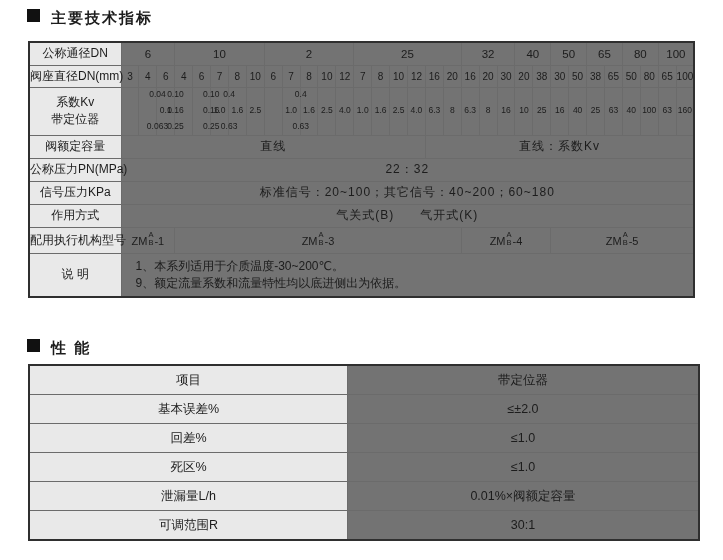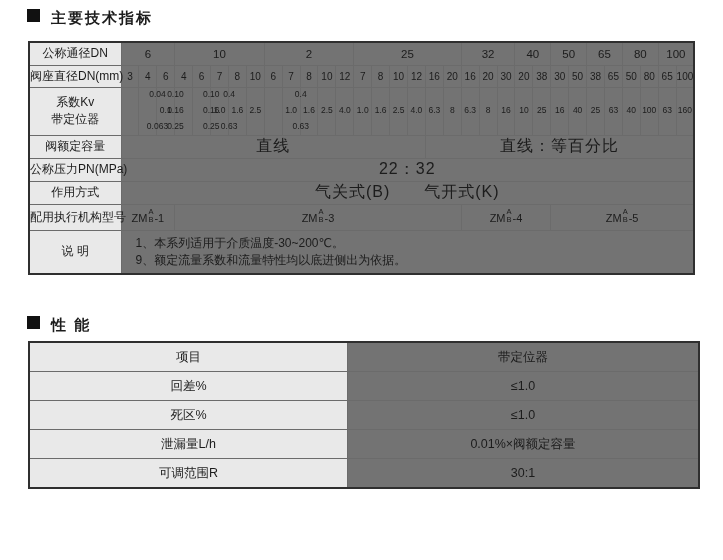--- a/index.html
+++ b/index.html
@@ -25,21 +25,21 @@
   .r1{height:23px;}  .r2{height:22px;margin-left:20px;}  .r3{height:48px;}
   .r4{height:23px;}  .r5{height:23px;}  .r6{height:23px;}
   .r7{height:23px;}  .r8{height:26px;}  .r9{height:44px;}
 
   .dn-cell{font-size:11.5px;}
   .seat-cell{font-size:10px;}
   .kv-stack{display:flex;flex-direction:column;justify-content:center;
             align-items:center;height:46px;font-size:8.5px;line-height:1.15;
             white-space:nowrap;}
   .kv-stack.multi{justify-content:space-between;padding:2px 0;box-sizing:border-box;margin-left:36px;}
-  .flow-cell,.wide-cell{font-size:16px;letter-spacing:1px;}
+  .flow-cell,.wide-cell{font-size:12px;letter-spacing:1px;}
   .zm{display:inline-flex;align-items:flex-end;font-size:11px;letter-spacing:0;}
   .ab{display:inline-flex;flex-direction:column;font-size:7.5px;line-height:1.05;
       font-style:normal;margin:0 1px;}
   .ab i{font-style:normal;}
   .notes{text-align:left;padding:4px 12px 4px 14px;font-size:12px;line-height:17px;}
 
   .perf-table td{height:28px;font-size:12.5px;}
   .perf-item{background:#e9e9e9;width:317px;}
   .perf-val{width:350px;}
 </style>
@@ -274,25 +274,29 @@
         </td>
         <td>
           <div class="kv-stack">
             <span>160</span>
           </div>
         </td>
       </tr>
     <tr class="r4">
       <td class="lbl">阀额定容量</td>
       <td colspan="17" class="flow-cell">直线</td>
-      <td colspan="15" class="flow-cell">直线：等百分比</td>
+      <td colspan="15" class="flow-cell">直线：系数Kv</td>
     </tr>
     <tr class="r5">
       <td class="lbl">公称压力PN(MPa)</td>
       <td colspan="32" class="wide-cell">22：32</td>
+    </tr>
+    <tr class="r6">
+      <td class="lbl">信号压力KPa</td>
+      <td colspan="32" class="wide-cell">标准信号：20~100；其它信号：40~200；60~180</td>
     </tr>
     <tr class="r7">
       <td class="lbl">作用方式</td>
       <td colspan="32" class="wide-cell">气关式(B)　　气开式(K)</td>
     </tr>
     <tr class="r8">
       <td class="lbl">配用执行机构型号</td>
       <td colspan="3">
         <span class="zm">
             <span>ZM</span>
@@ -349,20 +353,24 @@
   <span>性  能</span>
 </div>
 
 <table class="perf-table">
   <tbody>
     <tr>
       <td class="perf-item">项目</td>
       <td class="perf-val">带定位器</td>
     </tr>
     <tr>
+      <td class="perf-item">基本误差%</td>
+      <td class="perf-val">≤±2.0</td>
+    </tr>
+    <tr>
       <td class="perf-item">回差%</td>
       <td class="perf-val">≤1.0</td>
     </tr>
     <tr>
       <td class="perf-item">死区%</td>
       <td class="perf-val">≤1.0</td>
     </tr>
     <tr>
       <td class="perf-item">泄漏量L/h</td>
       <td class="perf-val">0.01%×阀额定容量</td>

